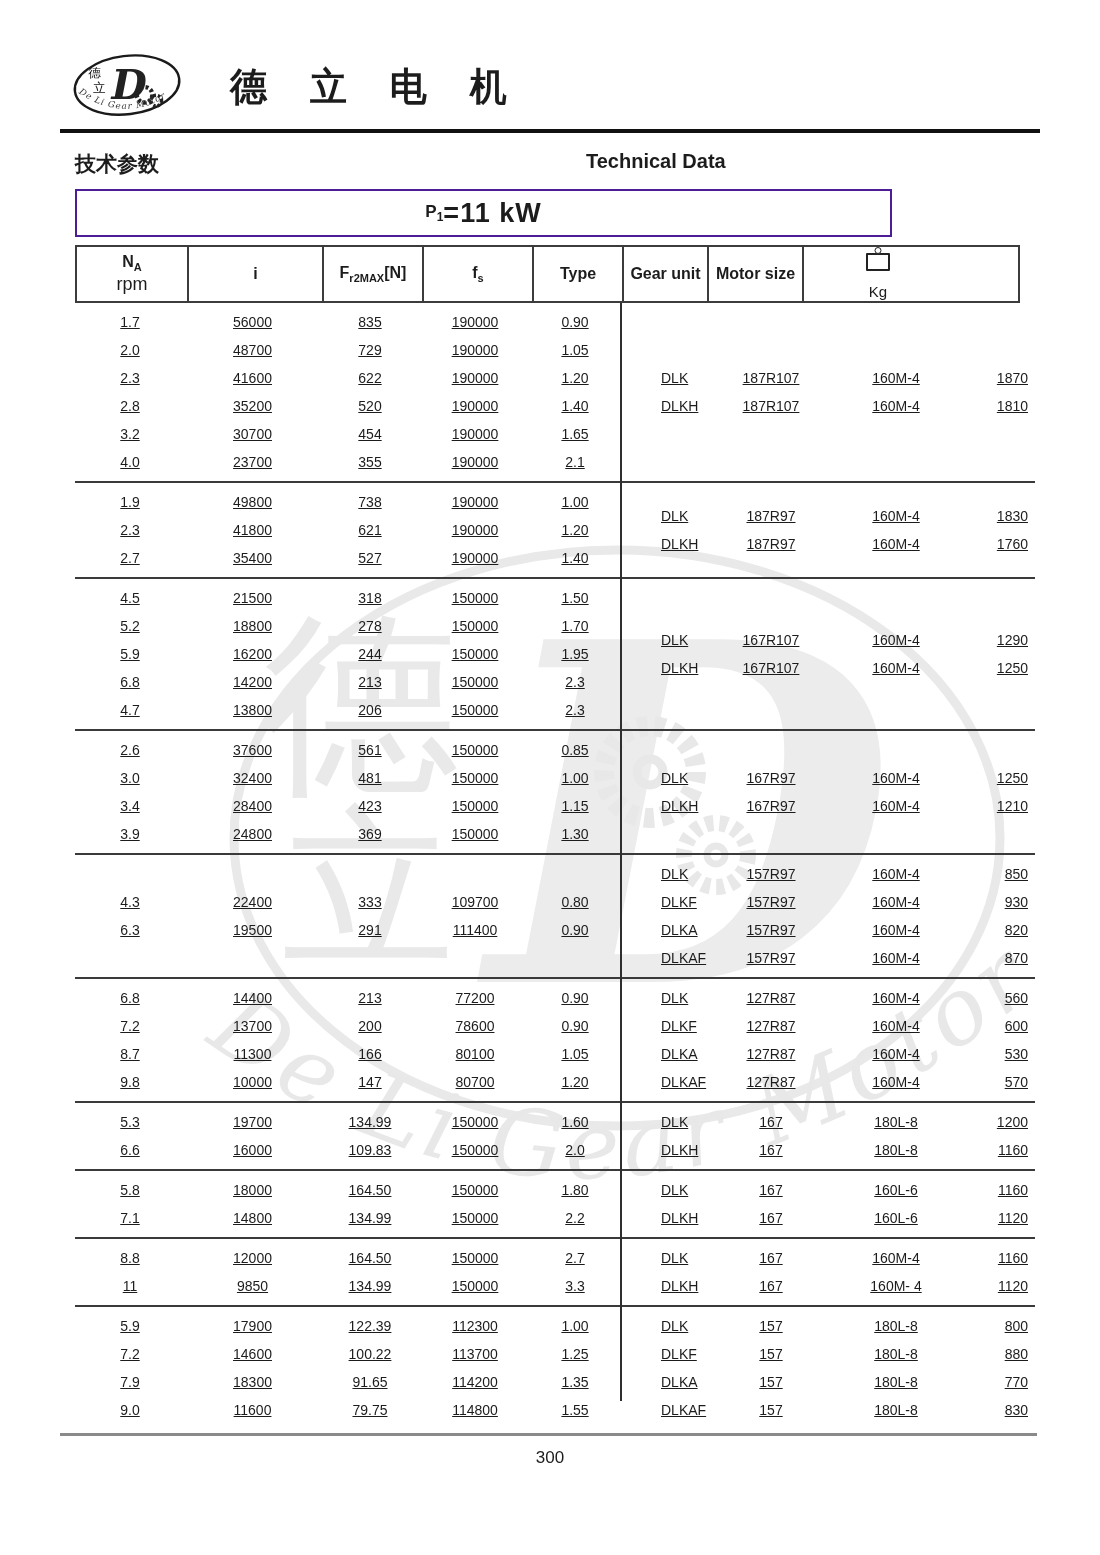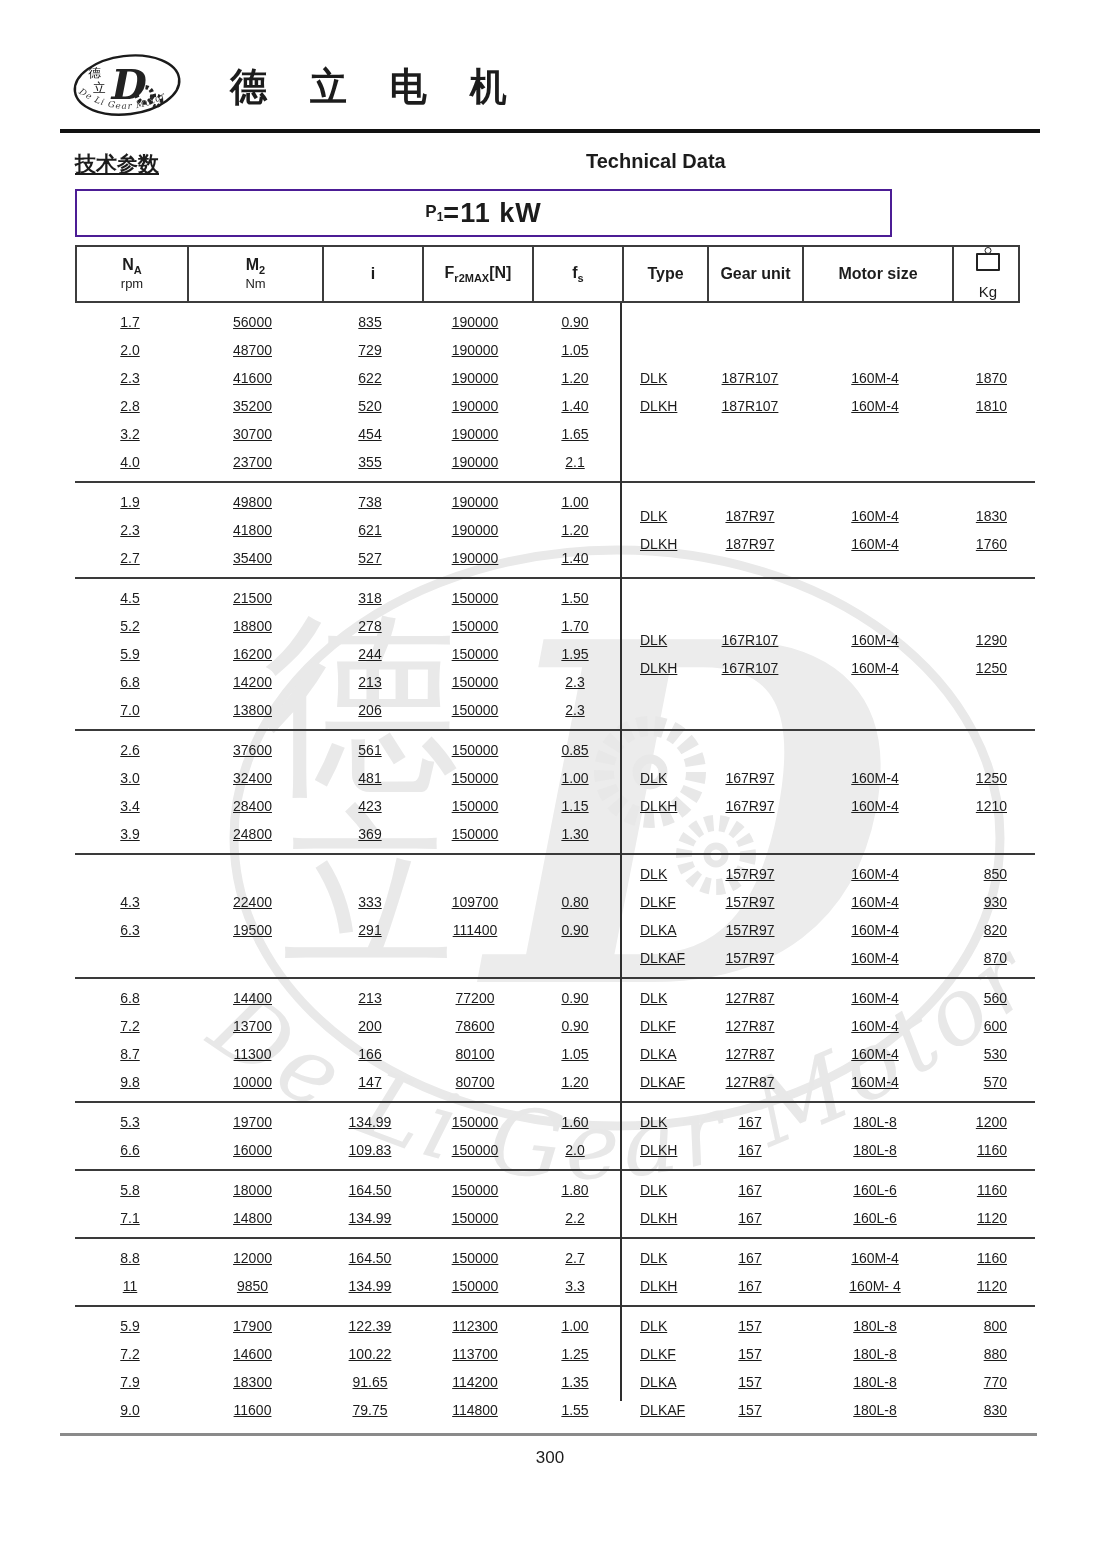--- a/index.html
+++ b/index.html
@@ -17,21 +17,21 @@
   .brand-row{display:flex;align-items:center;padding:52px 63px 0 70px;height:70px;}
   .logo-svg{width:118px;height:70px;flex:0 0 auto;}
   .brand-title{
     font-family:"DejaVu Serif",serif;
     font-weight:bold;font-size:37px;letter-spacing:15px;
     margin-left:42px;transform:scaleY(1.05);
   }
   .top-rule{margin:7px 60px 0 60px;height:4px;background:#111;}
   
   .section-row{position:relative;margin:15px 60px 0 60px;height:31px;}
-  .title-cn{position:absolute;left:15px;top:2px;font-size:21px;font-weight:bold;text-decoration:underline;}
+  .title-cn{position:absolute;left:15px;top:2px;font-size:21px;font-weight:bold;}
   .title-en{position:absolute;left:60.8%;top:2px;transform:translateX(-50%);font-size:20px;font-weight:bold;}
   
   .power-box{
     box-sizing:border-box;margin:10px 0 0 75px;width:817px;height:48px;
     border:2px solid #4c1d95;display:flex;align-items:center;justify-content:center;
   }
   .power-sym{font-size:17px;font-weight:bold;}
   .power-sym sub{font-size:12px;}
   .power-val{font-size:27px;font-weight:bold;letter-spacing:1px;}
   
@@ -40,37 +40,37 @@
     margin:8px 0 0 75px;width:945px;height:58px;
     display:grid;grid-template-columns:110px 135px 100px 110px 90px 85px 95px 150px 70px;
     border:2px solid #3c3c3c;
   }
   .hcell{
     display:flex;flex-direction:column;align-items:center;justify-content:center;
     border-left:2px solid #3c3c3c;font-weight:bold;font-size:16px;line-height:1.15;
   }
   .hcell:first-child{border-left:none;}
   .hcell sub{font-size:11px;font-weight:bold;}
-  .h-unit{font-size:13px;font-weight:normal;}
+  .h-unit{font-size:18px;font-weight:normal;}
   .kgcell{justify-content:center;gap:12px;}
   .kg-icon{
     position:relative;display:block;width:20px;height:14px;
     border:2px solid #222;border-radius:1px;margin-top:6px;background:#fff;
   }
   .kg-icon::before{
     content:"";position:absolute;left:50%;top:-8px;transform:translateX(-50%);
     width:5px;height:5px;border:1.5px solid #222;border-radius:50%;background:#fff;
   }
   .kg-label{font-size:15px;font-weight:normal;}
   
   .tbody{position:relative;margin-left:75px;width:960px;font-size:14px;text-decoration:underline;}
   .vdiv{position:absolute;left:545px;top:0;bottom:28px;width:2px;background:#2e2e2e;}
   .group{display:flex;align-items:center;padding:5px 0;}
   .g-left{width:545px;flex:0 0 auto;}
-  .g-right{width:415px;flex:0 0 auto;}
+  .g-right{width:415px;flex:0 0 auto;padding-left:21px;}
   .drow{display:grid;grid-template-columns:110px 135px 100px 110px 90px;line-height:28px;}
   .drow span{text-align:center;}
   .mrow{display:grid;grid-template-columns:90px 80px 170px 75px;line-height:28px;}
   .mrow span{text-align:center;}
   .mrow span:first-child{text-align:left;padding-left:20px;}
   .mrow span:last-child{text-align:right;padding-right:28px;}
   .gsep{height:2px;background:#3a3a3a;}
   
   .bottom-rule{position:absolute;left:60px;top:1433px;width:977px;height:3px;background:#8a8a8a;}
   .page-number{position:absolute;top:1448px;left:0;width:1100px;text-align:center;font-size:17px;}
@@ -125,24 +125,20 @@
     <span class="power-sym"><span>P</span><sub>1</sub></span>
       <span class="power-val">=11 kW</span>
   </div>
 
   <div class="thead">
     <div class="hcell">
       <span><span>N</span><sub>A</sub></span>
       <span class="h-unit">rpm</span>
     </div>
     <div class="hcell">
-      <span><span>M</span><sub>2</sub></span>
-      <span class="h-unit">Nm</span>
-    </div>
-    <div class="hcell">
       <span>i</span>
     </div>
     <div class="hcell">
       <span><span>F</span><sub>r2MAX</sub><span>[N]</span></span>
     </div>
     <div class="hcell">
       <span><span>f</span><sub>s</sub></span>
     </div>
     <div class="hcell">
       <span>Type</span>
@@ -286,21 +282,21 @@
             <span>1.95</span>
           </div>
           <div class="drow">
             <span>6.8</span>
             <span>14200</span>
             <span>213</span>
             <span>150000</span>
             <span>2.3</span>
           </div>
           <div class="drow">
-            <span>7.0</span>
+            <span>4.7</span>
             <span>13800</span>
             <span>206</span>
             <span>150000</span>
             <span>2.3</span>
           </div>
         </div>
         <div class="g-right">
           <div class="mrow">
             <span>DLK</span>
             <span>167R107</span>

